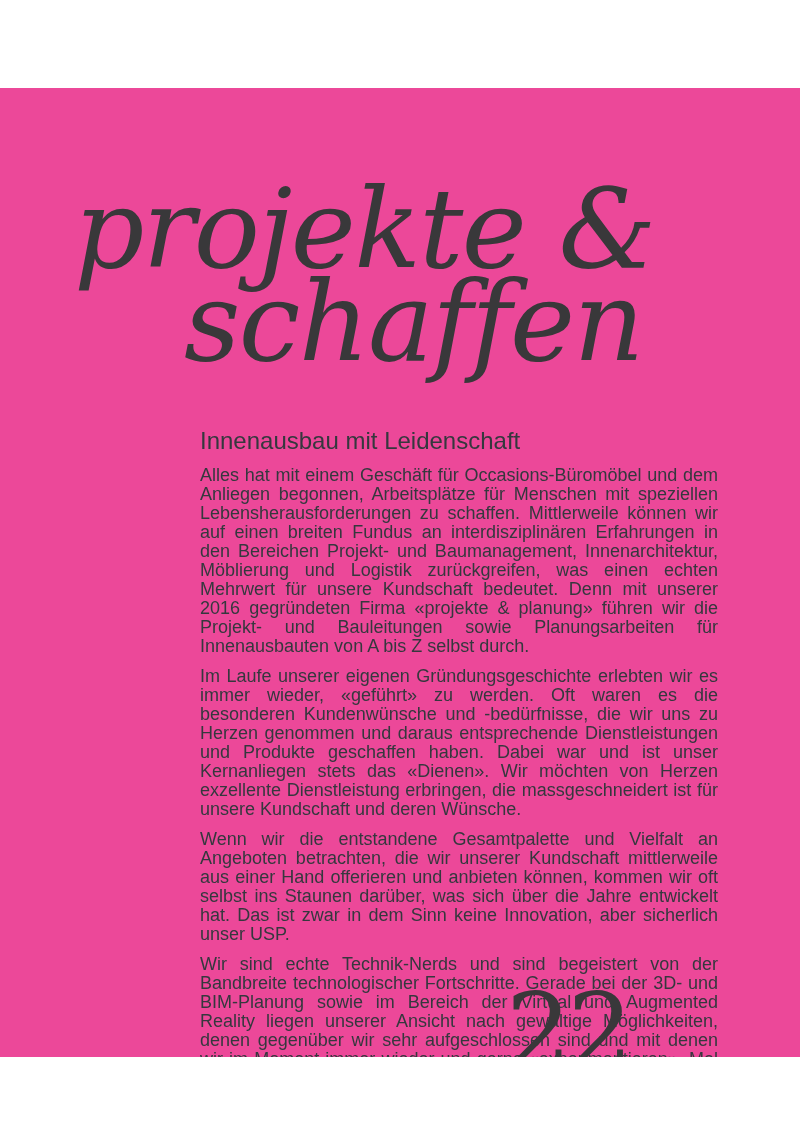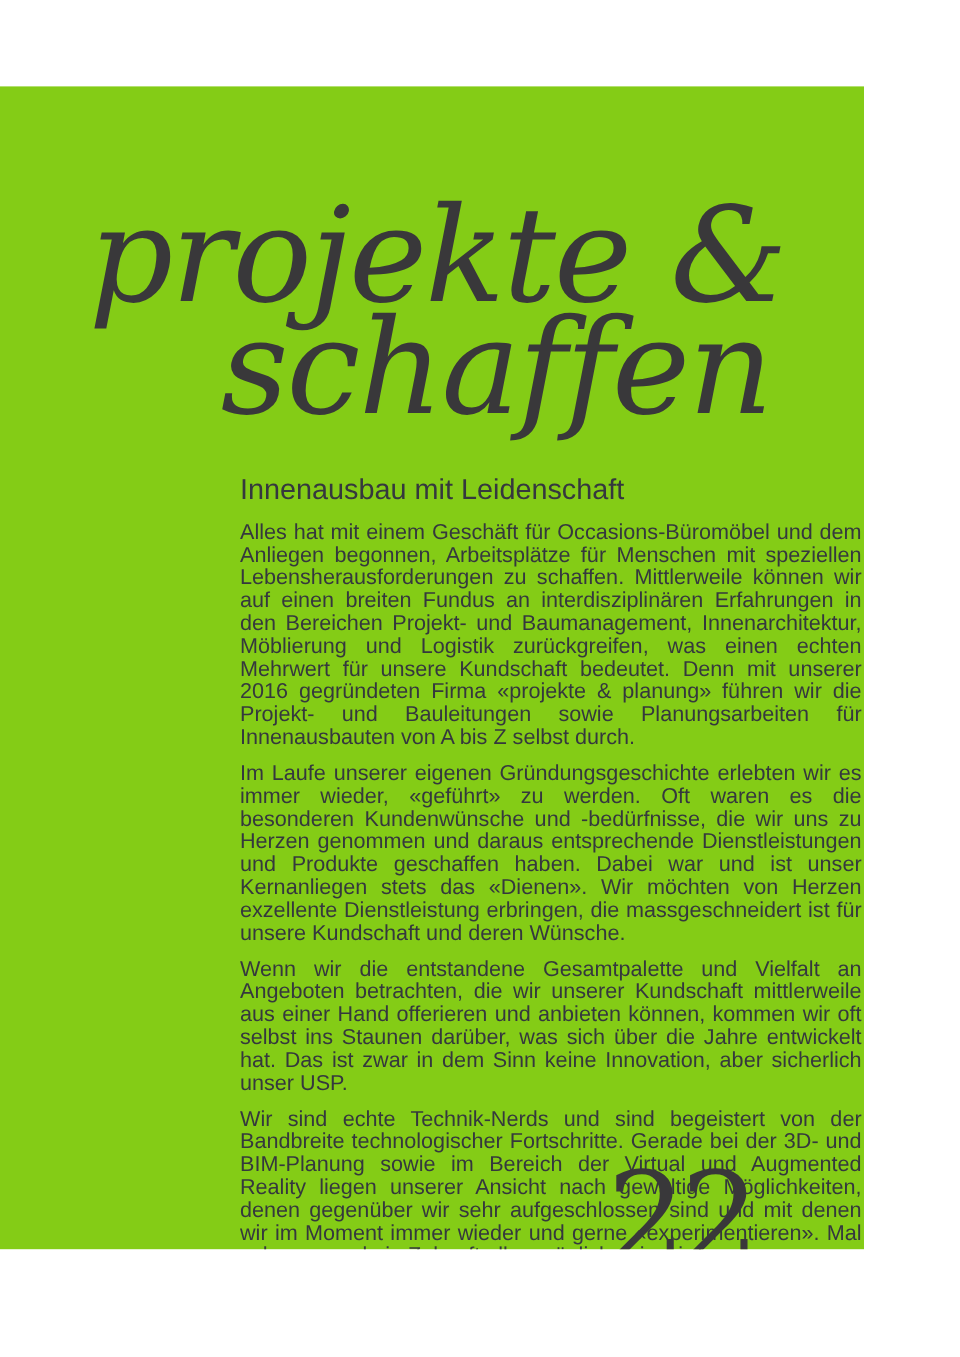--- a/index.html
+++ b/index.html
@@ -10,25 +10,25 @@
   .page {
     position: relative;
     width: 800px;
     height: 1131px;
     background: #ffffff;
     overflow: hidden;
     font-family: "Liberation Sans", sans-serif;
   }
   .color-block {
     position: absolute;
-    top: 72px;
+    top: 88px;
     left: 0;
-    width: 720px;
+    width: 800px;
     height: 969px;
-    background: #84cc16;
+    background: #ec4899;
     overflow: hidden;
   }
   .title {
     position: absolute;
     left: 74px;
     top: 95px;
     margin: 0;
     font-family: "DejaVu Serif", serif;
     font-style: italic;
     font-weight: normal;
@@ -43,21 +43,21 @@
     padding-left: 110px;
   }
   .content {
     position: absolute;
     left: 200px;
     top: 322px;
     width: 518px;
     color: #35383e;
   }
   .subtitle {
-    margin: 0 0 10px 0;
+    margin: 16px 0 10px 0;
     font-size: 24px;
     line-height: 30px;
     font-weight: normal;
     color: #35383e;
   }
   .content p {
     margin: 0 0 11px 0;
     font-size: 18px;
     line-height: 19px;
     text-align: justify;

